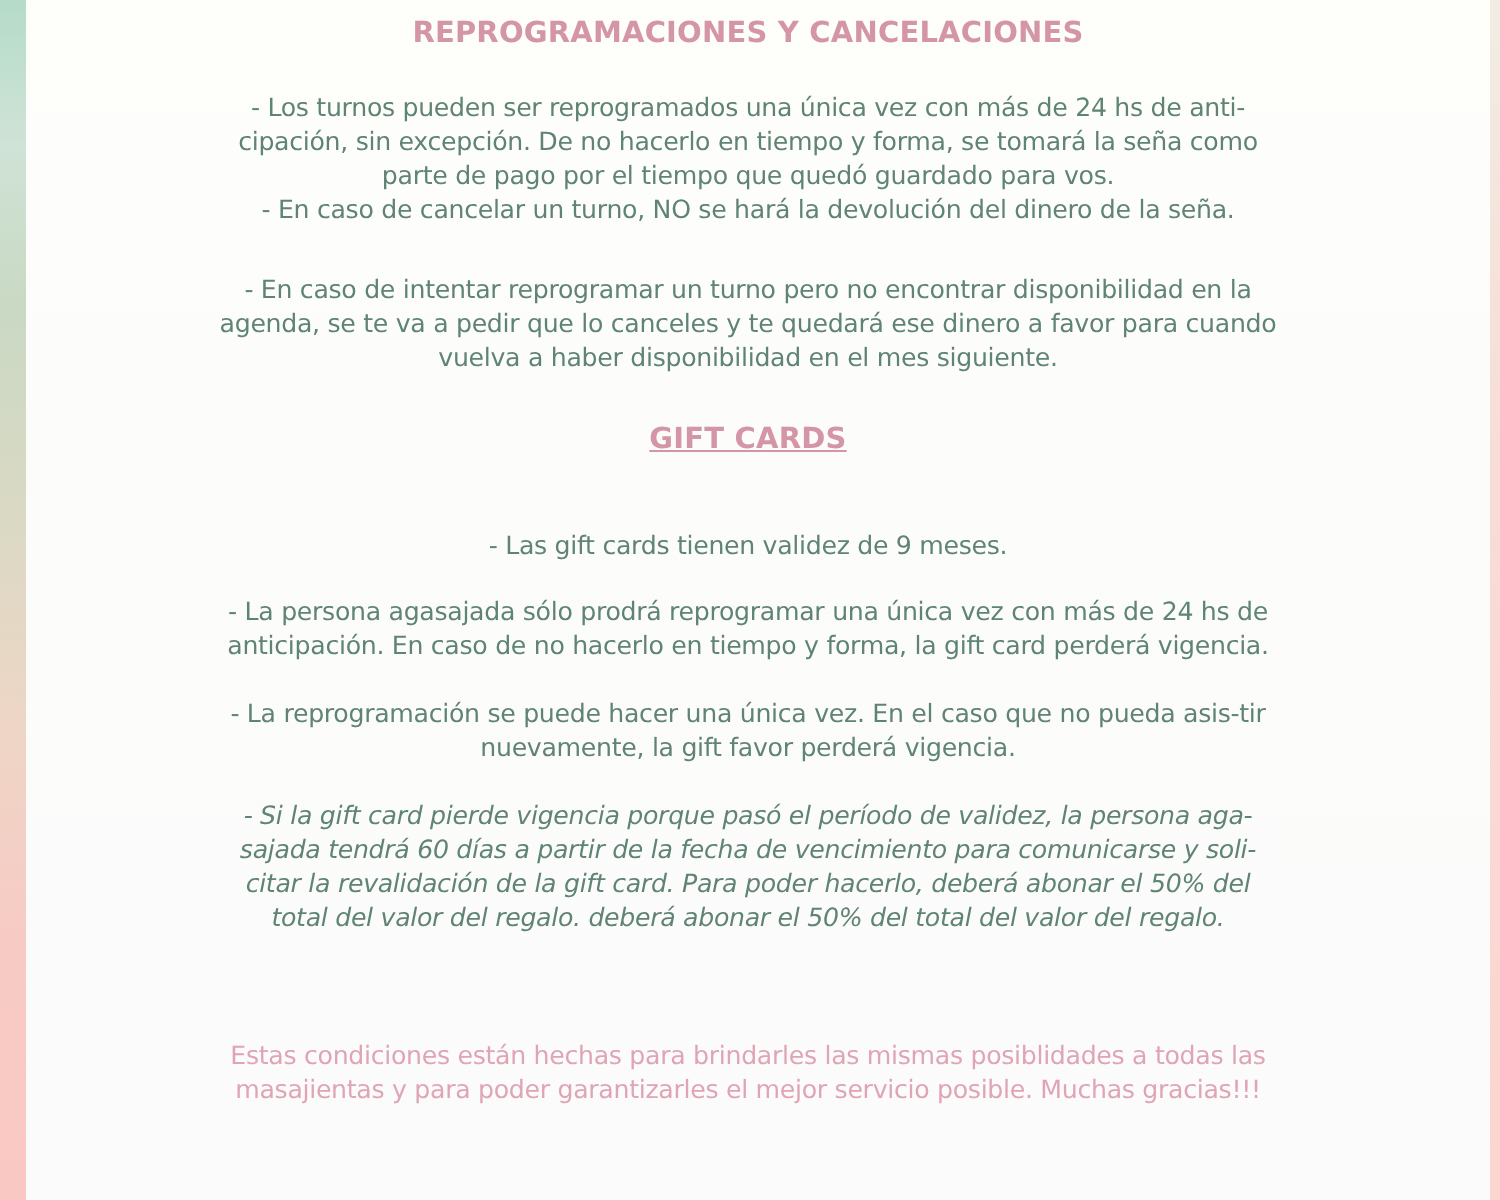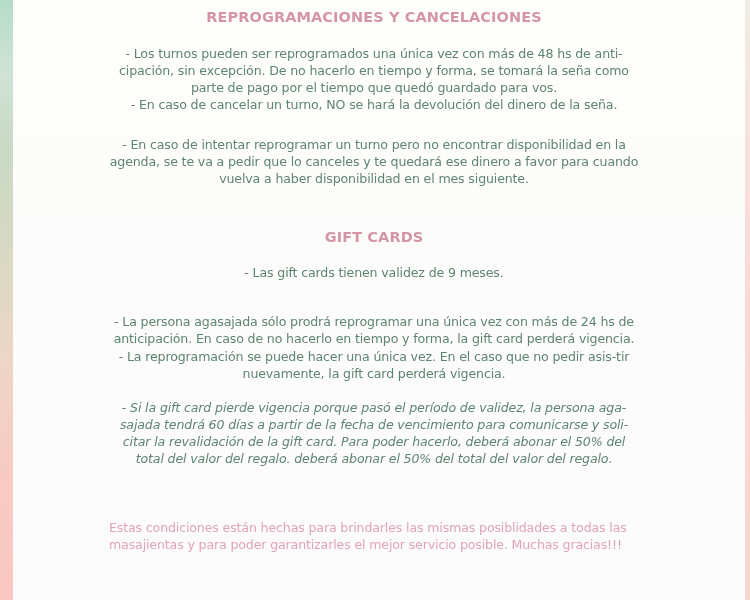--- a/index.html
+++ b/index.html
@@ -62,43 +62,43 @@
       letter-spacing: -0.15px;
     }
     .closing {
       position: absolute;
       left: 96px;
       width: 530px;
       font-family: "DejaVu Sans", sans-serif;
       font-size: 12.6px;
       line-height: 17px;
       color: #e0a5b4;
-      text-align: left;
+      text-align: center;
       margin: 0;
       letter-spacing: -0.15px;
     }
   </style>
 </head>
 <body>
 
 <div class="side-left"></div>
 <div class="side-right"></div>
 
 <div class="page">
   <div class="content">
 
     <h2 class="heading" style="top:9px;">REPROGRAMACIONES Y CANCELACIONES</h2>
 
-    <p class="para" style="top:45px;">- Los turnos pueden ser reprogramados una única vez con más de 48 hs de anti-cipación, sin excepción. De no hacerlo en tiempo y forma, se tomará la seña como parte de pago por el tiempo que quedó guardado para vos.</p>
+    <p class="para" style="top:45px;">- Los turnos pueden ser reprogramados una única vez con más de 24 hs de anti-cipación, sin excepción. De no hacerlo en tiempo y forma, se tomará la seña como parte de pago por el tiempo que quedó guardado para vos.</p>
     <p class="para" style="top:96px;">- En caso de cancelar un turno, NO se hará la devolución del dinero de la seña.</p>
     <p class="para" style="top:136px;">- En caso de intentar reprogramar un turno pero no encontrar disponibilidad en la agenda, se te va a pedir que lo canceles y te quedará ese dinero a favor para cuando vuelva a haber disponibilidad en el mes siguiente.</p>
 
-    <h2 class="heading" style="top:229px;">GIFT CARDS</h2>
+    <h2 class="heading" style="top:212px;text-decoration:underline;">GIFT CARDS</h2>
 
     <p class="para" style="top:264px;">- Las gift cards tienen validez de 9 meses.</p>
-    <p class="para" style="top:297px;margin-top:16px;">- La persona agasajada sólo prodrá reprogramar una única vez con más de 24 hs de anticipación. En caso de no hacerlo en tiempo y forma, la gift card perderá vigencia.</p>
-    <p class="para" style="top:348px;">- La reprogramación se puede hacer una única vez. En el caso que no pedir asis-tir nuevamente, la gift card perderá vigencia.</p>
+    <p class="para" style="top:297px;">- La persona agasajada sólo prodrá reprogramar una única vez con más de 24 hs de anticipación. En caso de no hacerlo en tiempo y forma, la gift card perderá vigencia.</p>
+    <p class="para" style="top:348px;">- La reprogramación se puede hacer una única vez. En el caso que no pueda asis-tir nuevamente, la gift favor perderá vigencia.</p>
     <p class="para" style="top:399px;font-style:italic;">- Si la gift card pierde vigencia porque pasó el período de validez, la persona aga-sajada tendrá 60 días a partir de la fecha de vencimiento para comunicarse y soli-citar la revalidación de la gift card. Para poder hacerlo, deberá abonar el 50% del total del valor del regalo. deberá abonar el 50% del total del valor del regalo.</p>
 
     <p class="closing" style="top:519px;">Estas condiciones están hechas para brindarles las mismas posiblidades a todas las masajientas y para poder garantizarles el mejor servicio posible. Muchas gracias!!!</p>
 
   </div>
 </div>
 
 </body></html>

